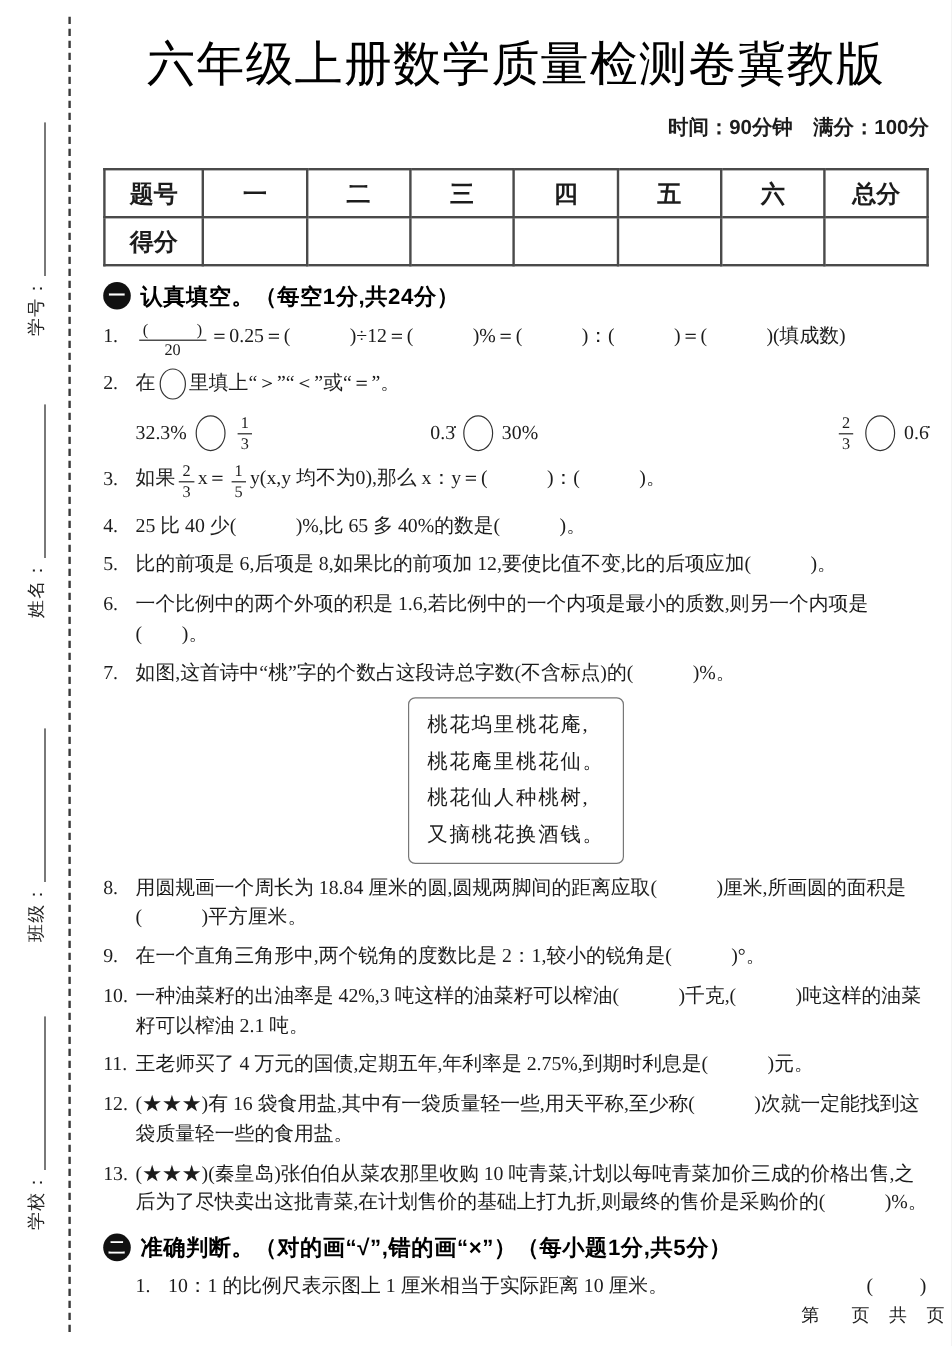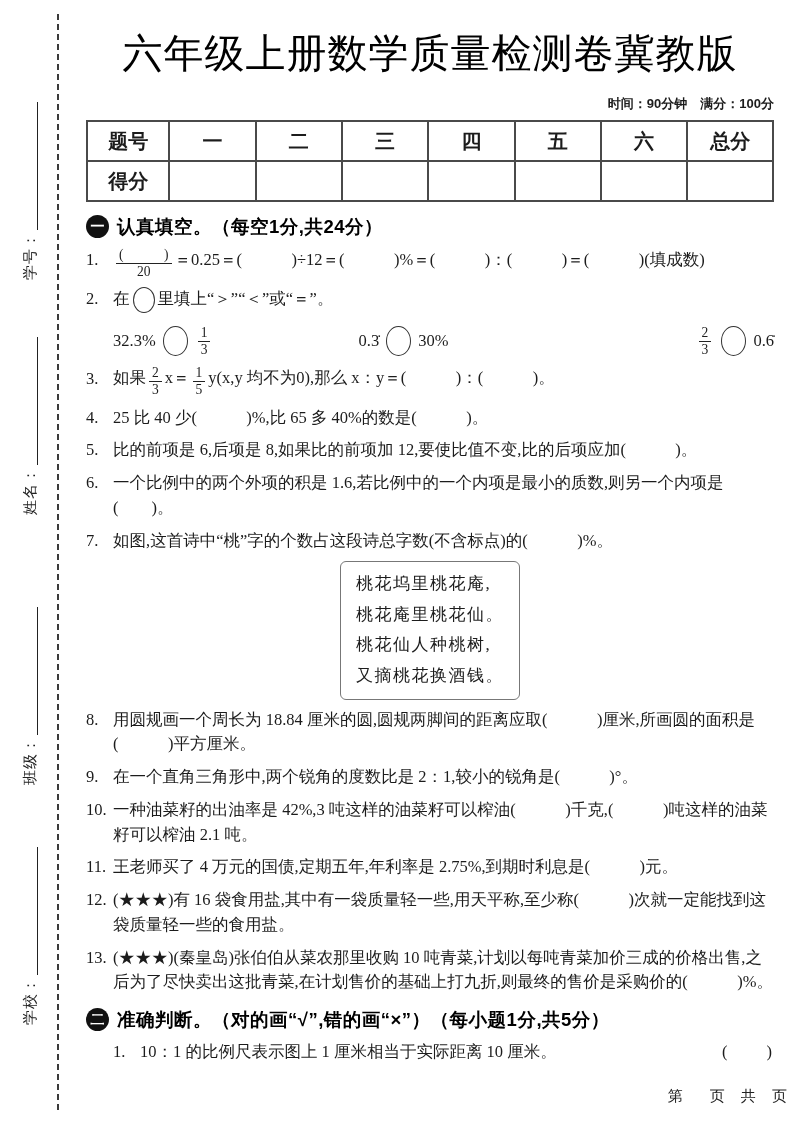--- a/index.html
+++ b/index.html
@@ -26,24 +26,24 @@
   
   .main { position:absolute; left:86px; top:26px; width:688px; }
   .title {
     text-align:center; font-family:"Liberation Sans","DejaVu Sans",sans-serif;
     font-weight:400; font-size:40px; letter-spacing:1px; color:#000;
   }
   .subtitle {
     text-align:center; font-family:"Liberation Sans","DejaVu Sans",sans-serif;
     font-weight:900; font-size:31px; margin-top:16px; color:#000;
   }
-  .meta { text-align:right; font-size:13px; font-weight:700; margin-top:14px;
+  .meta { text-align:right; font-size:17px; font-weight:700; margin-top:14px;
     font-family:"Liberation Sans","DejaVu Sans",sans-serif; }
 
-  table.score { width:100%; border-collapse:collapse; margin-top:7px; table-layout:fixed; }
+  table.score { width:100%; border-collapse:collapse; margin-top:22px; table-layout:fixed; }
   table.score th, table.score td { border:2px solid #4a4a4a; height:40px; text-align:center;
     font-size:20px; font-weight:600; font-family:"Liberation Serif",serif; }
   table.score col.c-first { width:12%; }
   table.score col.c-last { width:12.5%; }
 
   .sec-h { display:flex; align-items:center; gap:8px; margin-top:12px;
     font-family:"Liberation Sans","DejaVu Sans",sans-serif; }
   .badge { width:23px; height:23px; border-radius:50%; background:#111; color:#fff;
     display:inline-flex; align-items:center; justify-content:center;
     font-size:14px; font-weight:900; flex:0 0 auto; }

